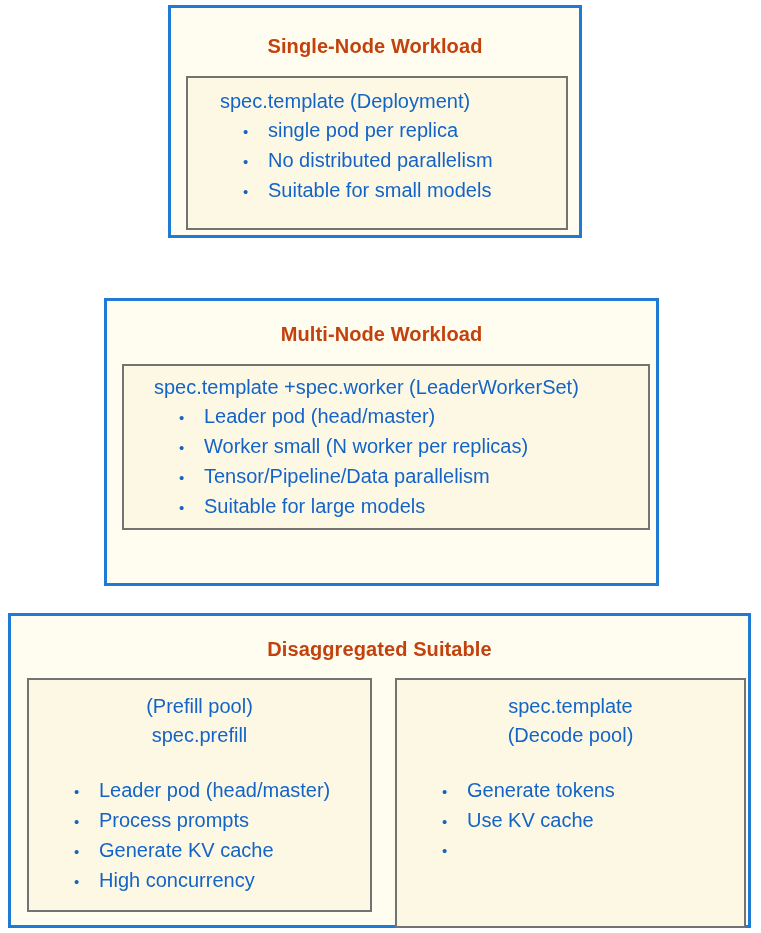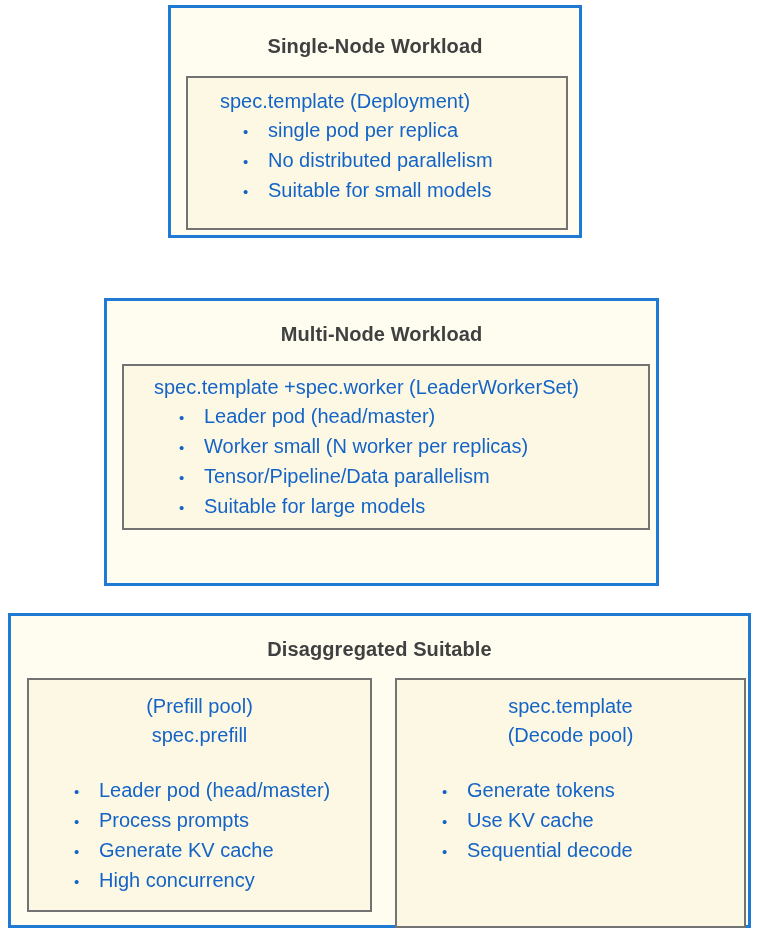--- a/index.html
+++ b/index.html
@@ -27,21 +27,21 @@
     background: #fdf8e3;
     border: 2px solid #737373;
     box-sizing: border-box;
   }
 
   .section-title {
     position: absolute;
     left: 0;
     right: 0;
     text-align: center;
-    color: #404040;
+    color: #c2410c;
     font-weight: bold;
     font-size: 20px;
     letter-spacing: 0.1px;
     white-space: nowrap;
   }
 
   .spec-line {
     color: #1464c8;
     font-size: 20px;
     line-height: 29px;
@@ -195,17 +195,16 @@
       <li>
         <span class="bullet-dot">•</span>
         <span>Generate tokens</span>
       </li>
       <li>
         <span class="bullet-dot">•</span>
         <span>Use KV cache</span>
       </li>
       <li>
         <span class="bullet-dot">•</span>
-        <span>Sequential decode</span>
       </li>
     </ul>
   </div>
 </div>
 
 </body></html>

